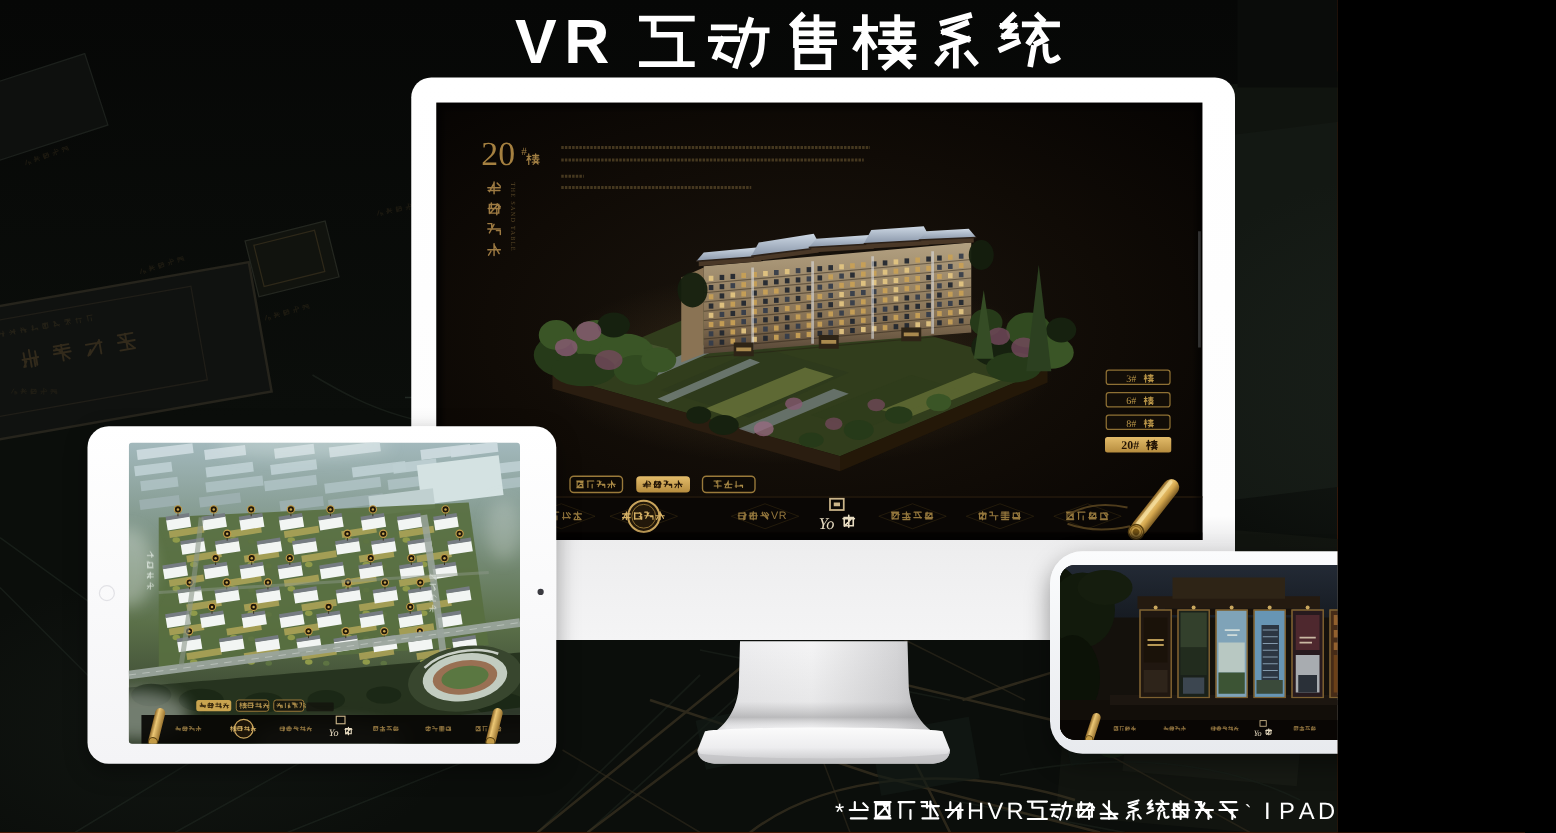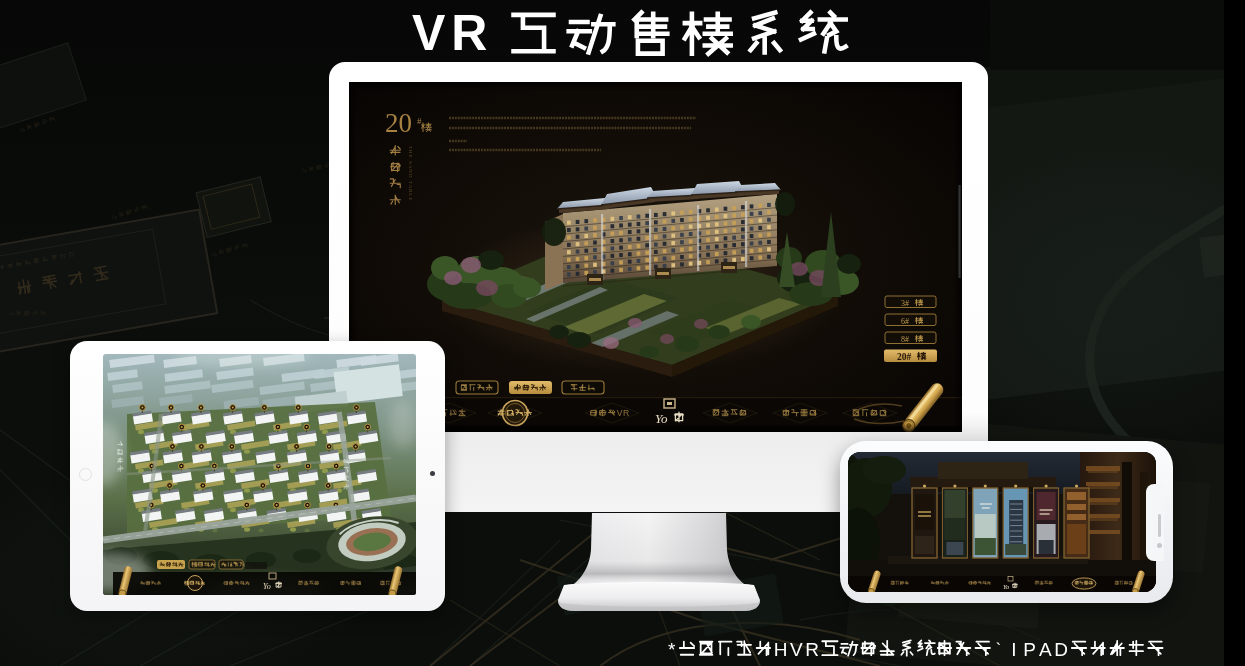--- a/index.html
+++ b/index.html
@@ -1,15 +1,15 @@
 <!DOCTYPE html>
 <html><head><meta charset="utf-8">
 <style>
   html,body{margin:0;padding:0;background:#000;}
-  #stage{position:relative;width:1224px;height:666px;overflow:hidden;
+  #stage{position:relative;width:1070px;height:666px;overflow:hidden;
          background:#c2410c;font-family:"Liberation Sans",sans-serif;}
   #stage *{box-sizing:border-box;}
   .abs{position:absolute;}
 </style></head><body>
 <div id="stage">
 
 <svg class="abs" style="left:0;top:0" width="1245" height="666" viewBox="0 0 1245 666">
       <defs>
         <linearGradient id="bgv" x1="0" y1="0" x2="0" y2="1">
           <stop offset="0" stop-color="#060706"></stop>

